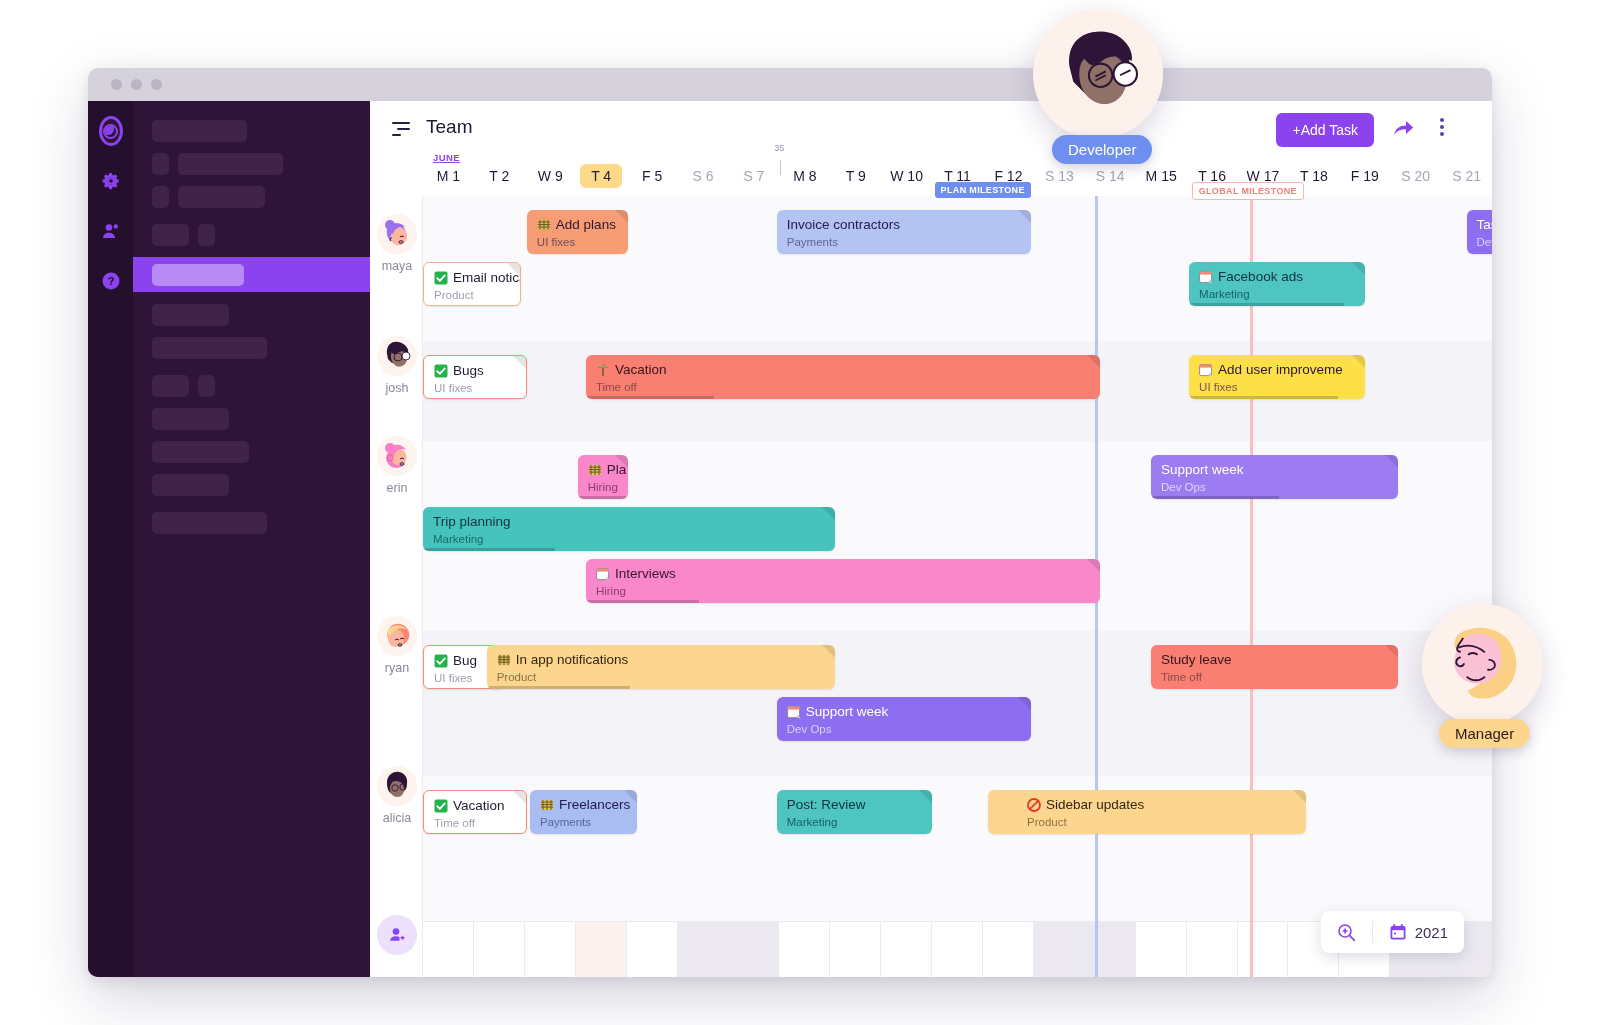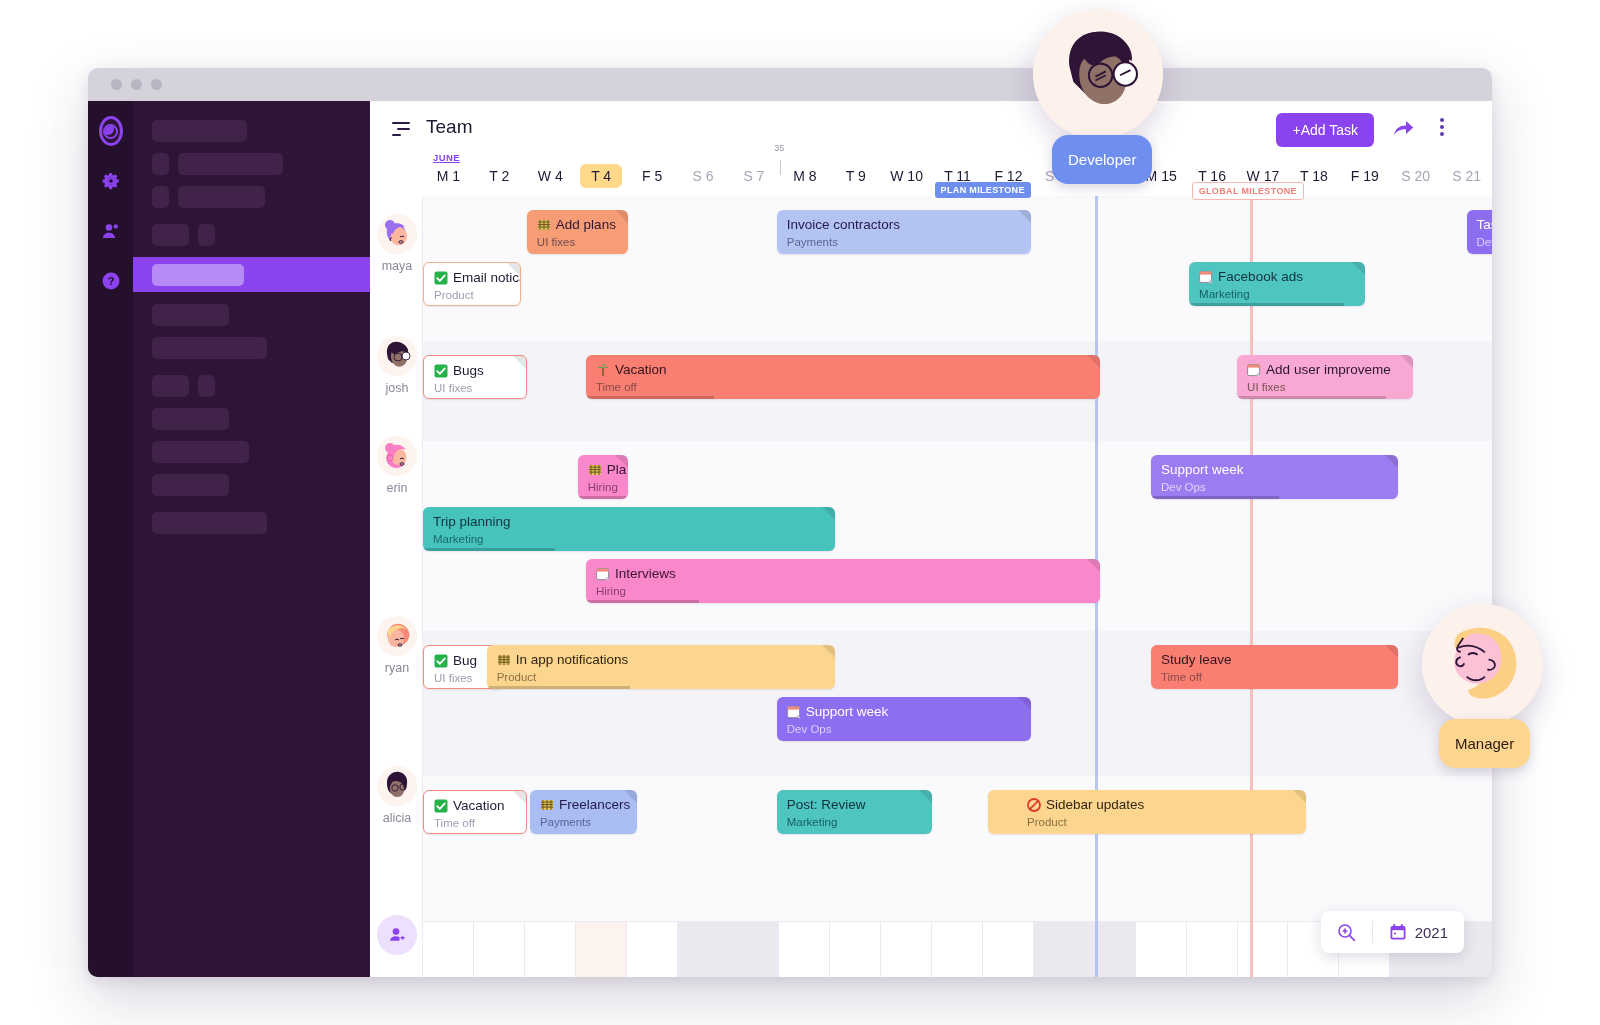--- a/index.html
+++ b/index.html
@@ -104,21 +104,21 @@
   .bar .t { font-size:13.5px; white-space:nowrap; display:flex; align-items:center; gap:5px; line-height:16px;}
   .bar .s { font-size:11.5px; margin-top:3px; white-space:nowrap; }
   .fold { position:absolute; right:0; top:0; width:0;height:0;
           border-top:13px solid rgba(0,0,0,.10); border-left:13px solid transparent; }
   .prog { position:absolute; left:0; bottom:0; height:3px; background:rgba(0,0,0,.18); border-radius:0 0 0 6px;}
   .b-white { background:#fff; border:1px solid #f0b38d; }
   .b-white .t{color:#221a33;} .b-white .s{color:#a29bb0;}
   .b-white2 { background:#fff; border:1px solid #f58b7f; }
   .b-white2 .t{color:#221a33;} .b-white2 .s{color:#a29bb0;}
   .b-orange { background:#f79d76; } .b-orange .t{color:#2c1533;} .b-orange .s{color:#6d4b54;}
-  .b-salmon { background:#f9a8d4;margin-left:48px; } .b-salmon .t{color:#2c1533;} .b-salmon .s{color:#7a5353;}
+  .b-salmon { background:#fde047; } .b-salmon .t{color:#2c1533;} .b-salmon .s{color:#7a5353;}
   .b-blue { background:#b4c4f2; } .b-blue .t{color:#23194a;} .b-blue .s{color:#5e6499;}
   .b-blue2 { background:#a9bdf2; } .b-blue2 .t{color:#23194a;} .b-blue2 .s{color:#5a639b;}
   .b-teal { background:#4ec5c1; } .b-teal .t{color:#10343c;} .b-teal .s{color:#155f63;}
   .b-teal2 { background:#46c3bc; } .b-teal2 .t{color:#10343c;} .b-teal2 .s{color:#1a6b6c;}
   .b-purple { background:#9d7bf0; } .b-purple .t{color:#fff;} .b-purple .s{color:#e2d6fb;}
   .b-purple2{ background:#8e6ef0; } .b-purple2 .t{color:#fff;} .b-purple2 .s{color:#ddd0fb;}
   .b-red { background:#fa7f73; } .b-red .t{color:#34131a;} .b-red .s{color:#8a4a49;}
   .b-pink { background:#f987c9; } .b-pink .t{color:#3a1530;} .b-pink .s{color:#8a4070;}
   .b-pink2 { background:#f987c9; } .b-pink2 .t{color:#3a1530;} .b-pink2 .s{color:#8a4070;}
   .b-yellow{ background:#fcd68e; } .b-yellow .t{color:#332413;} .b-yellow .s{color:#8a7144;}
@@ -143,21 +143,21 @@
     background:#fff; border-radius:8px; box-shadow:0 4px 14px rgba(50,30,80,.16);
     display:flex; align-items:center; z-index:8;
   }
   .zoomctl .z1 { padding:0 16px; display:flex; align-items:center; border-right:1px solid #eae6f1; height:22px;}
   .zoomctl .z2 { padding:0 16px; display:flex; align-items:center; gap:8px; }
   .zoomctl .yr { font-size:15px; color:#3d2f55; }
 
   
   .float { position:absolute; z-index:30; }
   .float .bigc { border-radius:50%; background:#fdf1ec; box-shadow:0 10px 30px rgba(60,30,90,.18); overflow:hidden; }
-  .float .pill { position:absolute; border-radius:16px; padding:16px 16px; font-size:15px; white-space:nowrap;
+  .float .pill { position:absolute; border-radius:16px; padding:6px 16px; font-size:15px; white-space:nowrap;
                  box-shadow:0 4px 12px rgba(50,30,80,.18); }
   .pill.dev { background:#6f8ff0; color:#fff; }
   .pill.des { background:#8b43f0; color:#fff; }
   .pill.man { background:#fcd68e; color:#2c1a12; }
 </style>
 </head>
 <body>
 
 <div id="stage">
 
@@ -270,21 +270,21 @@
       <div class="tlhead">
         <div class="month" style="left: 63px;">JUNE</div>
         <div class="daycells" id="daycells" style="left: 53px; width: 1069px;">
             <div class="dc">
               <span>M 1</span>
             </div>
             <div class="dc">
               <span>T 2</span>
             </div>
             <div class="dc">
-              <span>W 4</span>
+              <span>W 9</span>
             </div>
             <div class="dc today">
               <span>T 4</span>
             </div>
             <div class="dc">
               <span>F 5</span>
             </div>
             <div class="dc we">
               <span>S 6</span>
             </div>

